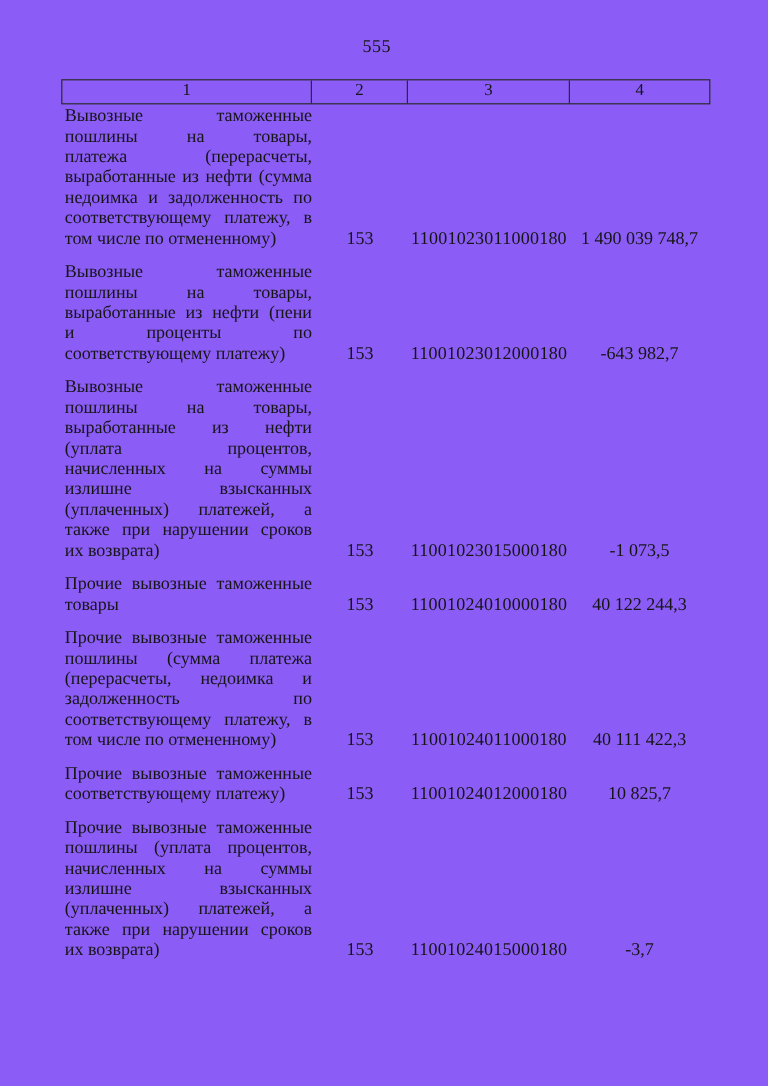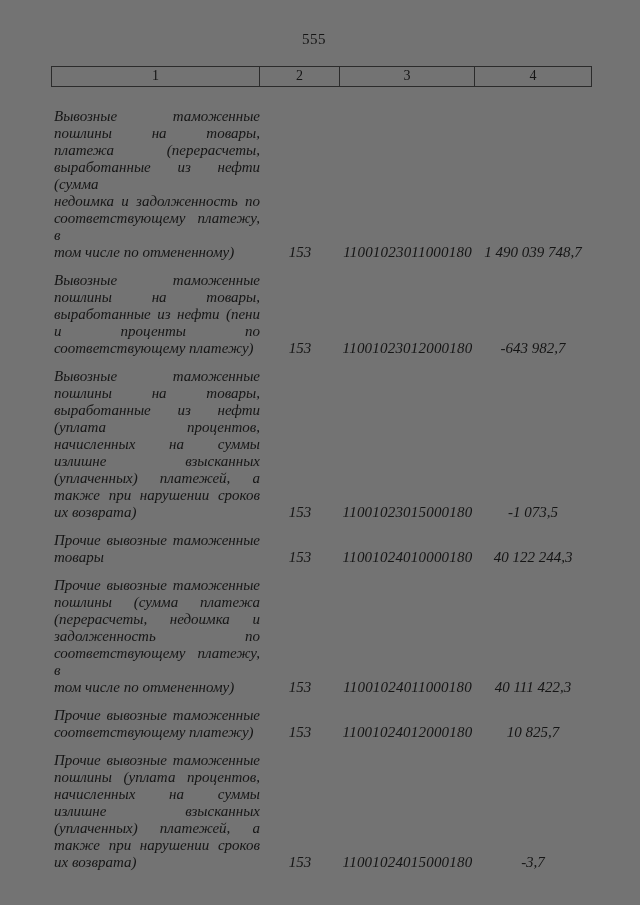--- a/index.html
+++ b/index.html
@@ -4,21 +4,21 @@
 <style>
   * { margin:0; padding:0; box-sizing:border-box; }
   html,body { background:#ffffff; }
   body {
     width:640px; height:905px;
     font-family:"Liberation Serif","DejaVu Serif",serif;
     color:#151515;
     position:relative;
     overflow:hidden;
   }
-  .page { position:relative; width:640px; height:905px; background:#737373; }
+  .page { position:relative; width:640px; height:905px; background:#8b5cf6; }
 
   .page-number {
     position:absolute; top:31px; left:0; width:628px;
     text-align:center; font-size:15px; letter-spacing:0.5px;
   }
 
   .doc-table { position:absolute; left:51px; top:66px; width:541px; }
 
   .thead {
     display:flex;
@@ -28,21 +28,21 @@
   .th {
     font-size:14px; line-height:18px; text-align:center;
     border-right:1.5px solid #2b2b2b;
   }
   .th:last-child { border-right:none; }
   .th-1 { width:208px; }
   .th-2 { width:80px; }
   .th-3 { width:135px; }
   .th-4 { flex:1; }
 
-  .tbody { margin-top:21px;font-style:italic; }
+  .tbody { margin-top:2px; }
 
   .row {
     display:flex;
     align-items:flex-end;
     margin-bottom:11px;
     font-size:15px;
     line-height:17px;
   }
   .c1 { width:209px; padding-left:3px; }
   .c1 .jline   { text-align:justify; text-align-last:justify; }

